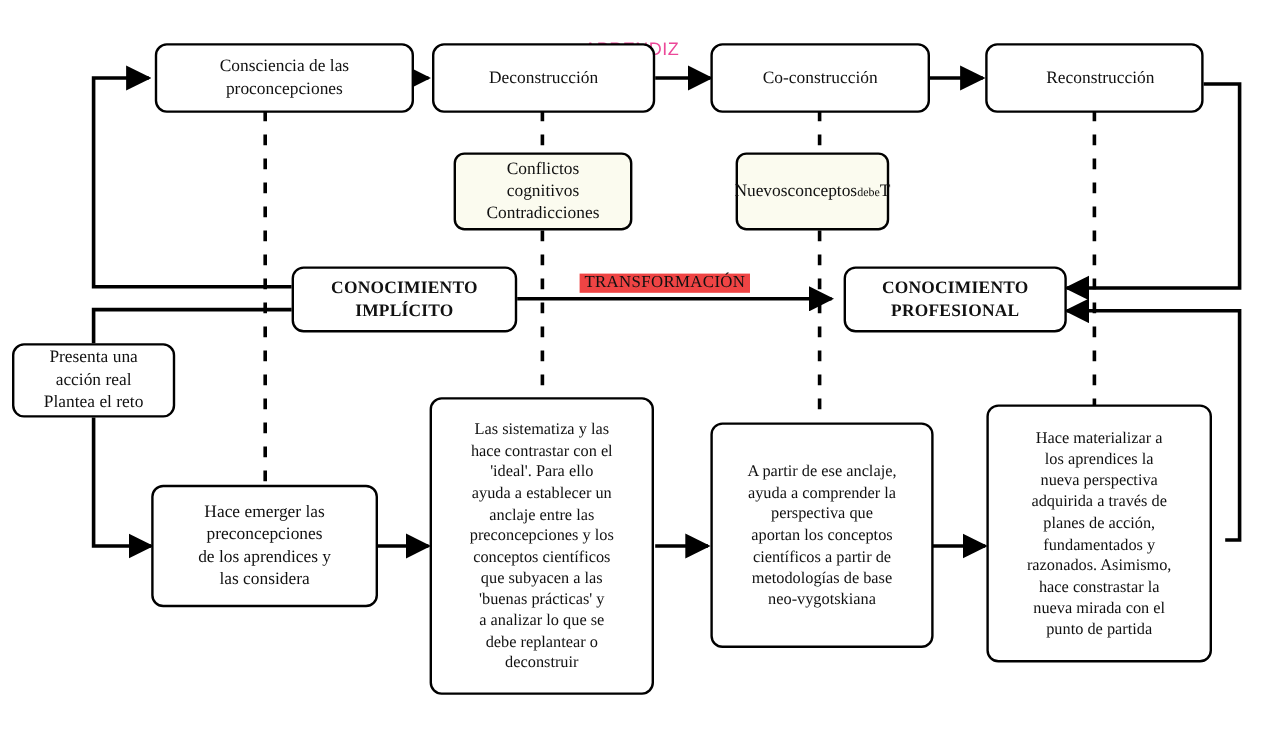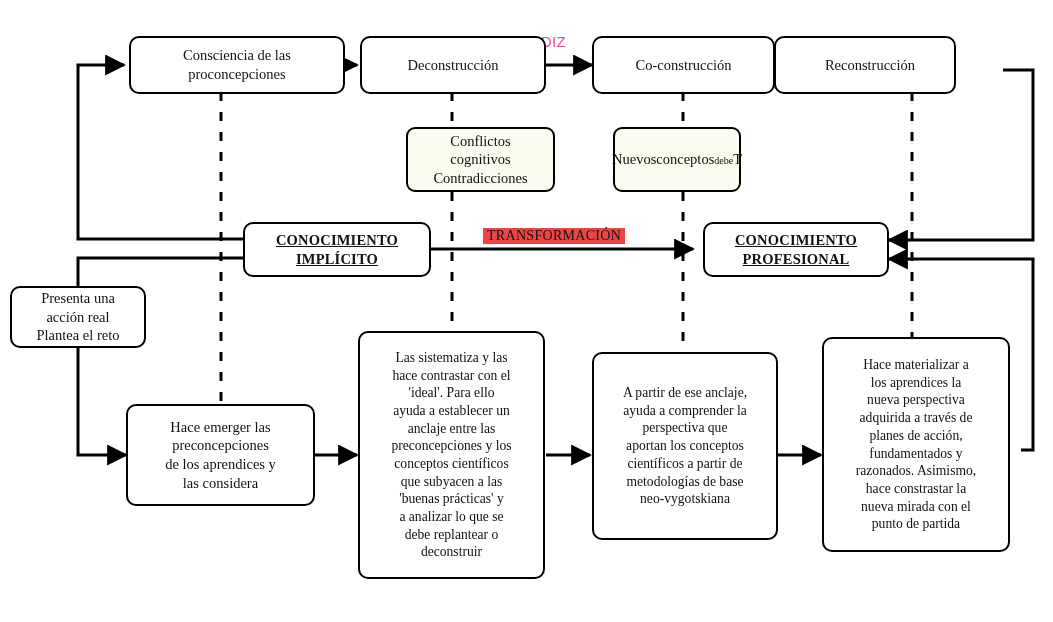--- a/index.html
+++ b/index.html
@@ -66,21 +66,20 @@
   .node.cream {
     background: #fbfbef;
     border-width: 2px;
     border-radius: 9px;
   }
   .node.emph {
     font-weight: bold;
     letter-spacing: 0.2px;
     font-size: 14.5px;
     border-width: 2.5px;
-    text-decoration: underline;
   }
   .node.dense {
     font-size: 13.6px;
     line-height: 1.30;
   }
   .node .txt {
     display: block;
     white-space: pre-line;
   }
   .tiny-sub {
@@ -134,25 +133,25 @@
   <div class="node" style="left:129px; top:36px; width:216px; height:58px;">
     <span class="txt">Consciencia de las
 proconcepciones</span>
   </div>
   <div class="node" style="left:360px; top:36px; width:186px; height:58px;">
     <span class="txt">Deconstrucción</span>
   </div>
   <div class="node" style="left:592px; top:36px; width:183px; height:58px;">
     <span class="txt">Co-construcción</span>
   </div>
-  <div class="node" style="left:774px; top:36px; width:182px; height:58px;padding-left:16px;">
+  <div class="node" style="left:821px; top:36px; width:182px; height:58px;padding-left:16px;">
     <span class="txt">Reconstrucción</span>
   </div>
 
-  <div class="node cream" style="left:378px; top:127px; width:149px; height:65px;margin-left:28px;">
+  <div class="node cream" style="left:378px; top:127px; width:149px; height:65px;">
     <span class="txt">Conflictos
 cognitivos
 Contradicciones</span>
   </div>
   <div class="node cream" style="left:613px; top:127px; width:128px; height:65px; flex-direction:row;">
     <span>Nuevos</span>
     <span>conceptos</span>
     <span><span class="tiny-sub">debe</span><span>T</span></span>
   </div>
 

